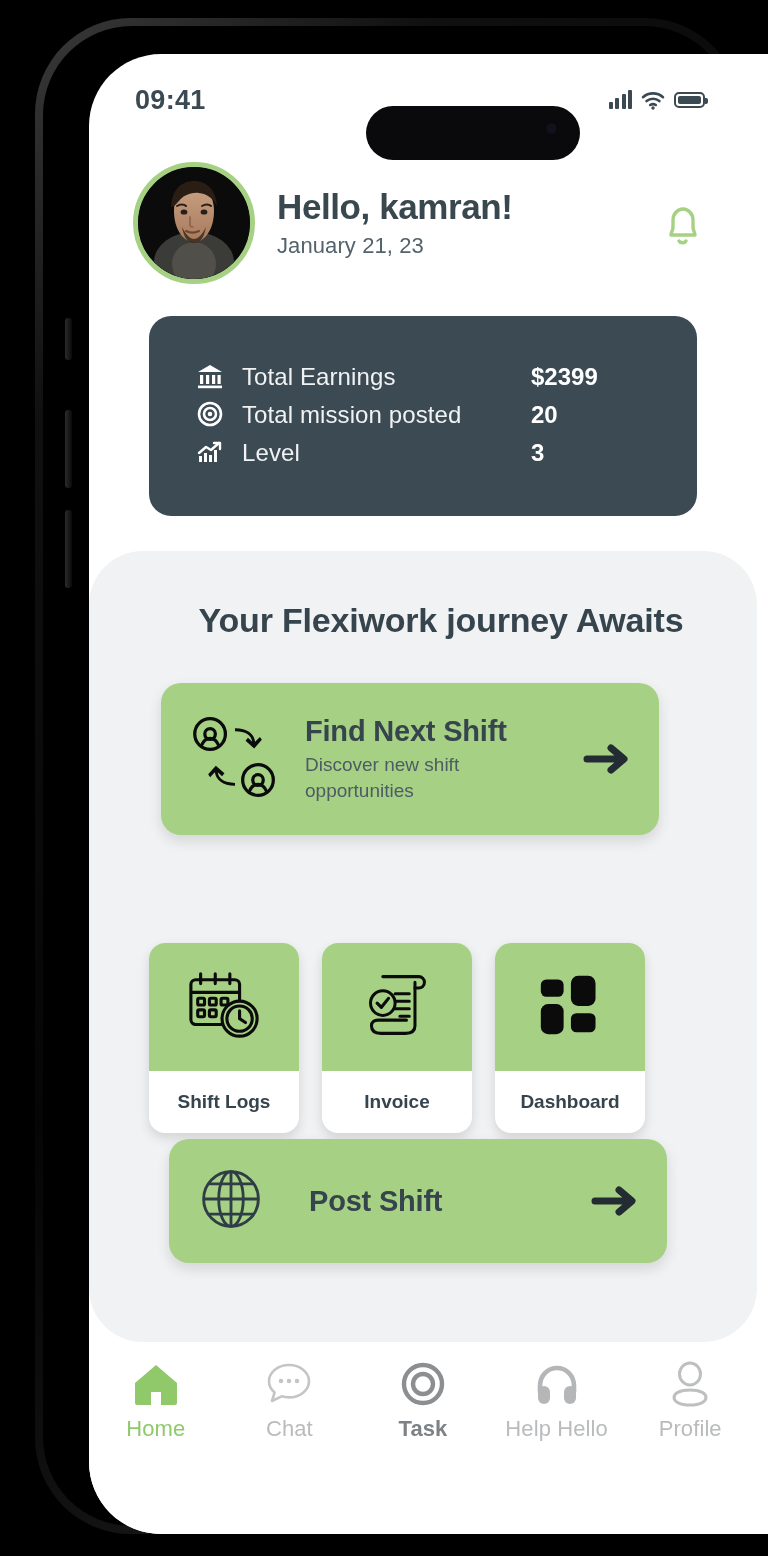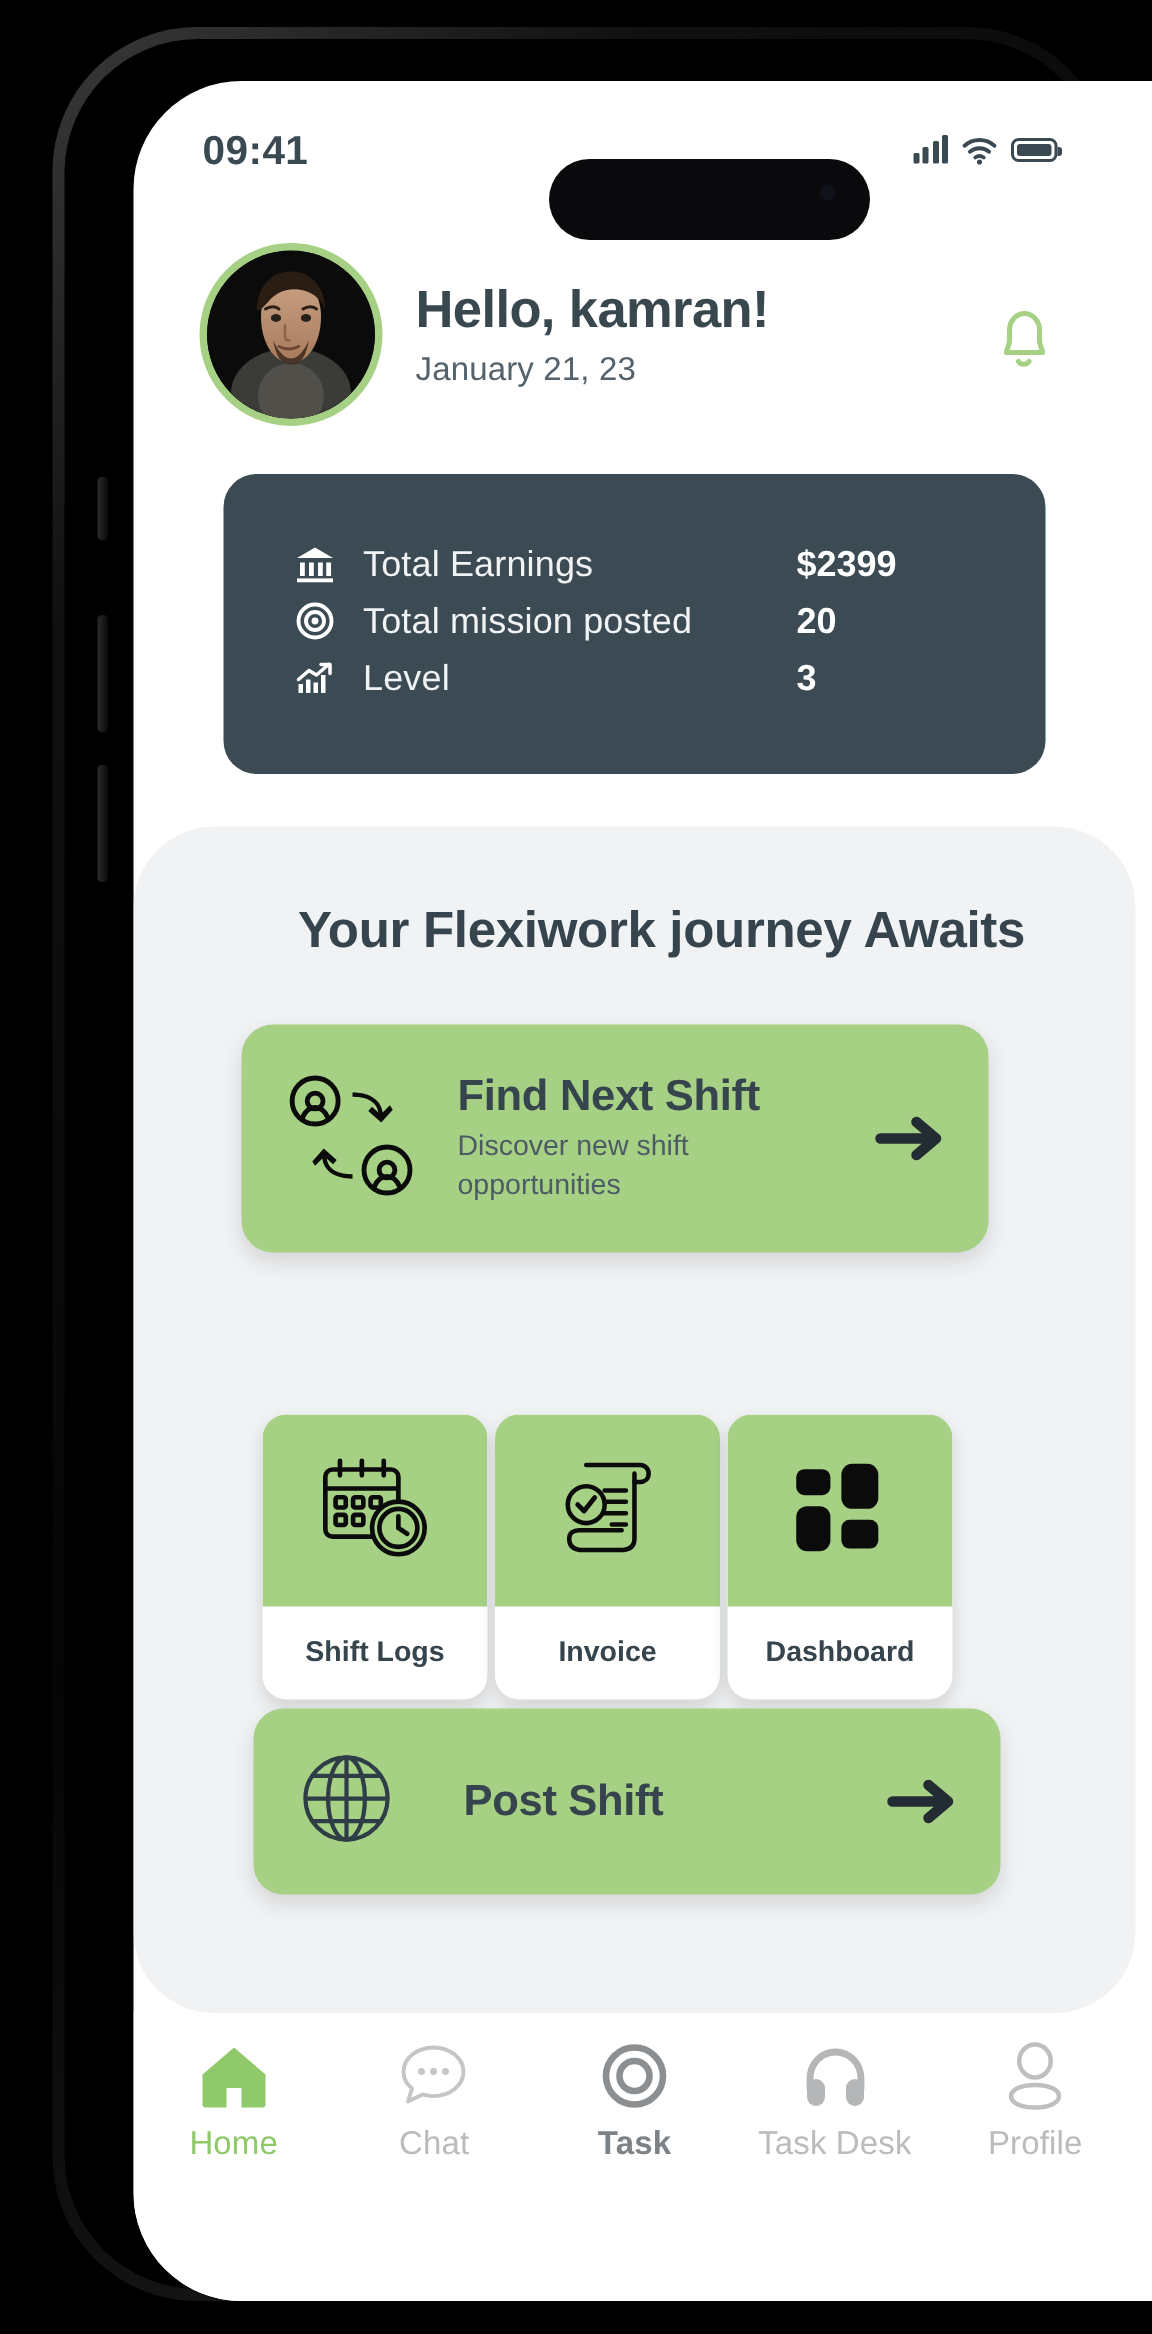--- a/index.html
+++ b/index.html
@@ -157,38 +157,38 @@
 
   
   .action-card {
     position: absolute;
     background: #a6d184;
     border-radius: 20px;
     box-shadow: 0 6px 14px rgba(0,0,0,.12);
     display: flex; align-items: center;
     padding: 0 24px 0 28px;
   }
-  .card-find { left: 72px; top: 132px; width: 498px; height: 152px; border-radius: 21px; }
+  .card-find { left: 72px; top: 132px; width: 498px; height: 152px; }
   .card-post { left: 80px; top: 588px; width: 498px; height: 124px; gap: 20px; }
 
   .card-ico { flex: 0 0 auto; }
   .card-text { flex: 1 1 auto; padding-left: 24px; }
   .card-title {
     font-size: 29px; font-weight: bold; color: #36444d; letter-spacing: -.2px;
   }
   .card-sub {
     font-size: 19px; color: #4d5b64; line-height: 1.35; margin-top: 4px;
   }
   .card-arrow { flex: 0 0 auto; width: 54px; height: 40px; }
 
   
   .tiles {
-    position: absolute; left: 86px; top: 392px;
+    position: absolute; left: 60px; top: 392px;
     width: 528px; height: 190px;
-    display: flex; gap: 5px;
+    display: flex; gap: 23px;
   }
   .tile {
     width: 150px; height: 190px;
     border-radius: 16px; overflow: hidden;
     background: #ffffff;
     box-shadow: 0 5px 12px rgba(0,0,0,.13);
     display: flex; flex-direction: column;
   }
   .tile-top {
     height: 128px; background: #a6d184;
@@ -486,21 +486,21 @@
         </div>
 
         <div class="nav-item">
           <span class="nav-ico">
             <svg viewBox="0 0 48 44" width="48" height="44">
               <path d="M7 30V24C7 13.5 14.6 6 24 6s17 7.5 17 18v6" fill="none" stroke="#b4b6b8" stroke-width="4.6" stroke-linecap="round"></path>
               <rect x="5" y="24" width="12" height="18" rx="6" fill="#b4b6b8"></rect>
               <rect x="31" y="24" width="12" height="18" rx="6" fill="#b4b6b8"></rect>
             </svg>
           </span>
-          <span class="nav-label">Task Desk</span>
+          <span class="nav-label">Help Hello</span>
         </div>
 
         <div class="nav-item">
           <span class="nav-ico">
             <svg viewBox="0 0 48 46" width="48" height="46">
               <ellipse cx="24" cy="13" rx="10.5" ry="11" fill="none" stroke="#bdbfc1" stroke-width="3"></ellipse>
               <path d="M24 29c10 0 16 3.4 16 7.5S34 44 24 44 8 40.6 8 36.5 14 29 24 29z" fill="none" stroke="#bdbfc1" stroke-width="3"></path>
             </svg>
           </span>
           <span class="nav-label">Profile</span>

